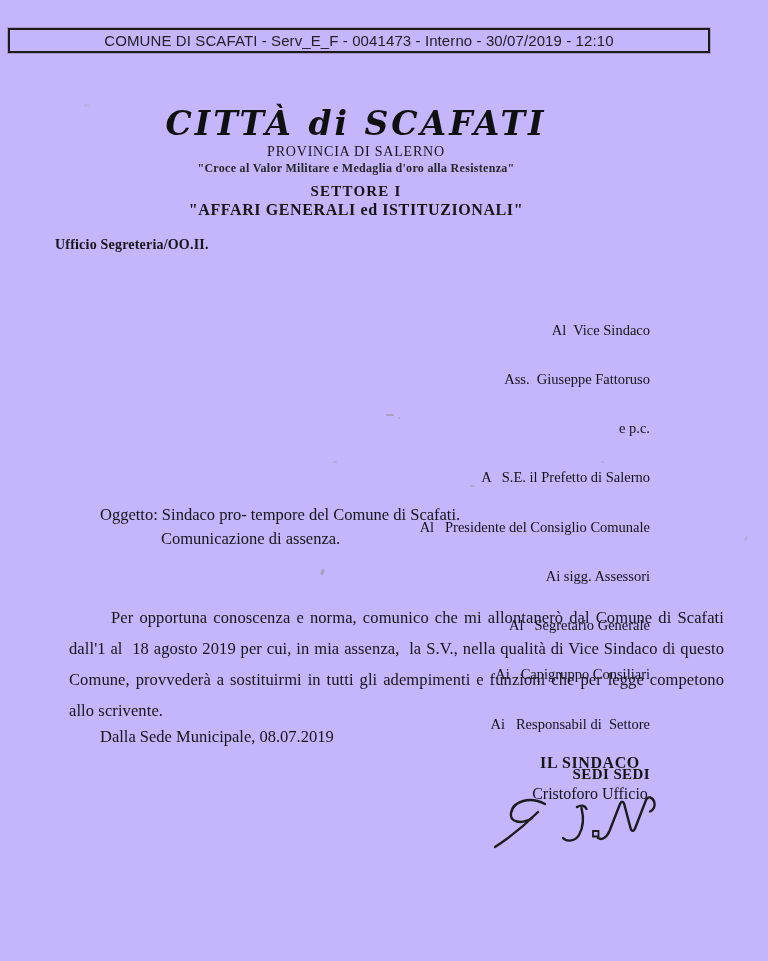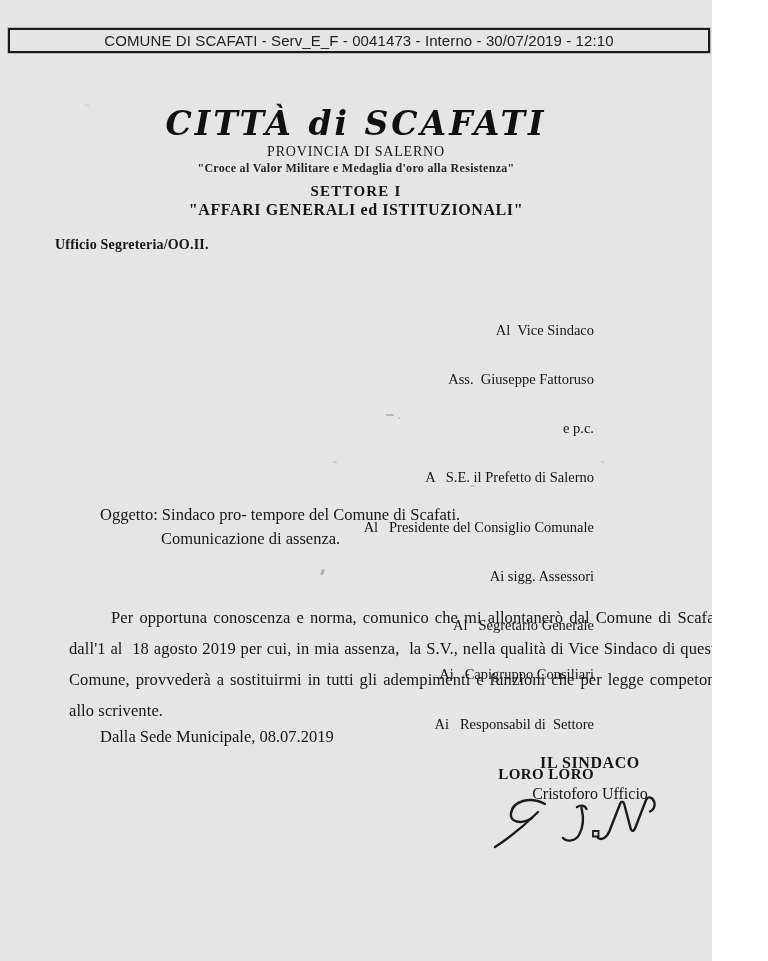--- a/index.html
+++ b/index.html
@@ -2,23 +2,23 @@
 <html><head>
 <meta charset="utf-8">
 <style>
   html, body {
     margin: 0;
     padding: 0;
     background: #ffffff;
   }
   .page {
     position: relative;
-    width: 712px;
+    width: 768px;
     height: 961px;
-    background: #e5e5e5;
+    background: #c4b5fd;
     overflow: hidden;
     font-family: "Liberation Serif", serif;
     color: #161616;
   }
 
   
   .stamp-bar {
     position: absolute;
     left: 8px;
     top: 28px;
@@ -199,21 +199,21 @@
   <div class="recipients">
     <div class="r-line">Al  Vice Sindaco</div>
     <div class="r-line">Ass.  Giuseppe Fattoruso</div>
     <div class="r-line">e p.c.</div>
     <div class="r-line">A   S.E. il Prefetto di Salerno</div>
     <div class="r-line">Al   Presidente del Consiglio Comunale</div>
     <div class="r-line">Ai sigg. Assessori</div>
     <div class="r-line">Al   Segretario Generale</div>
     <div class="r-line">Ai   Capigruppo Consiliari</div>
     <div class="r-line">Ai   Responsabil di  Settore</div>
-    <div class="r-closing">LORO LORO</div>
+    <div class="r-closing">SEDI SEDI</div>
   </div>
 
   <div class="subject">
     <div class="s1">Oggetto: Sindaco pro- tempore del Comune di Scafati.</div>
     <div class="s2">Comunicazione di assenza.</div>
   </div>
 
   <p class="body-par">Per opportuna conoscenza e norma, comunico che mi allontanerò dal Comune di Scafati dall'1 al  18 agosto 2019 per cui, in mia assenza,  la S.V., nella qualità di Vice Sindaco di questo Comune, provvederà a sostituirmi in tutti gli adempimenti e funzioni che per legge competono allo scrivente.</p>
 
   <div class="dateline">Dalla Sede Municipale, 08.07.2019</div>

